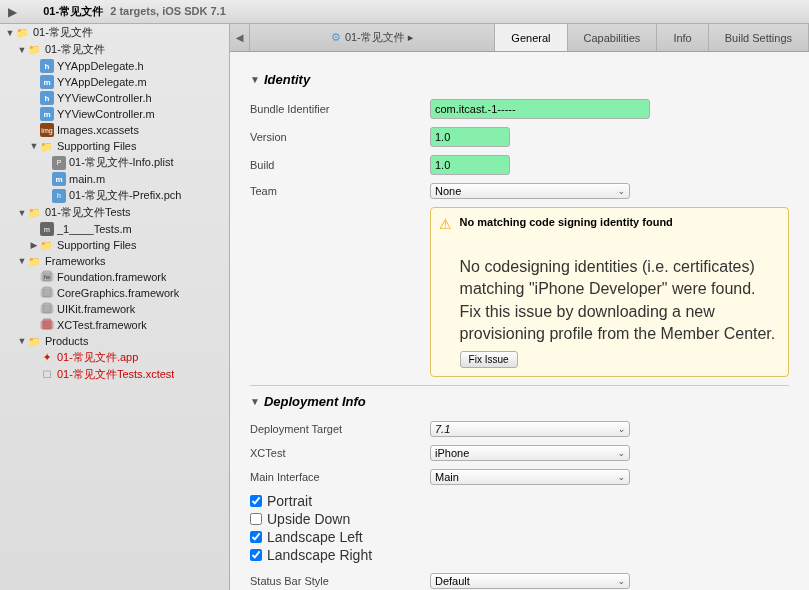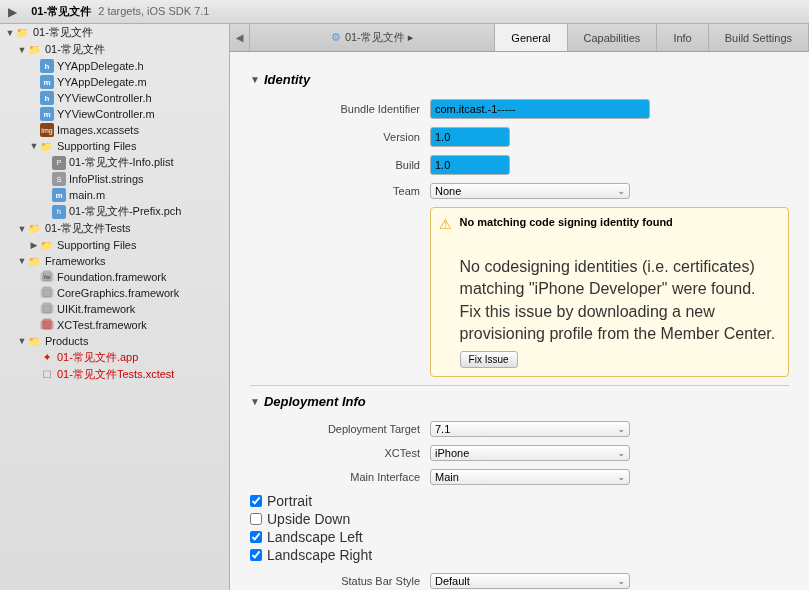--- a/index.html
+++ b/index.html
@@ -47,24 +47,24 @@
     
     .content-scroll { flex: 1; overflow-y: auto; padding: 12px 20px; background: #f5f5f5; }
 
     
     .section-header { display: flex; align-items: center; margin-bottom: 12px; margin-top: 8px; }
     .section-triangle { color: #555; margin-right: 4px; font-size: 10px; cursor: pointer; }
     .section-title { font-size: 13px; font-weight: 600; color: #000000; font-style: italic; }
 
     
     .form-row { display: flex; align-items: center; margin-bottom: 8px; }
-    .form-label { text-align: right; width: 180px; font-size: 11px; color: #444; padding-right: 10px; flex-shrink: 0; }
+    .form-label { text-align: left; width: 180px; font-size: 11px; color: #444; padding-right: 10px; flex-shrink: 0; }
     .form-control { flex: 1; }
 
-    .text-input { width: 200px; height: 20px; border: 1px solid #b0b0b0; border-radius: 3px; background: #0ea5e9; padding: 0 4px; font-size: 11px; }
+    .text-input { width: 200px; height: 20px; border: 1px solid #b0b0b0; border-radius: 3px; background: #86efac; padding: 0 4px; font-size: 11px; }
 
     .dropdown-box { height: 16px; border: 1px solid #b0b0b0; border-radius: 3px; background: linear-gradient(to bottom, #fefefe, #ebebeb); padding: 0 4px; font-size: 11px; min-width: 200px; display: flex; align-items: center; justify-content: space-between; cursor: pointer; }
     .dropdown-box .arrow { font-size: 9px; color: #555; }
 
     
     .warning-box { display: flex; background: #fffbe6; border: 1px solid #e0c060; border-radius: 4px; padding: 8px; margin-left: 0; max-width: 400px; }
     .warning-icon { color: #f0a000; font-size: 14px; margin-right: 8px; flex-shrink: 0; }
     .warning-text { font-size: 16px; color: #333; line-height: 1.4; margin-top: 28px; }
     .fix-button { margin-top: 4px; padding: 2px 8px; background: linear-gradient(to bottom, #fefefe, #e0e0e0); border: 1px solid #b0b0b0; border-radius: 3px; font-size: 10px; cursor: pointer; display: inline-block; }
 
@@ -76,21 +76,21 @@
     
     .orientation-group { display: flex; flex-direction: column; }
 
     hr.divider { border: none; border-top: 1px solid #ccc; margin: 8px 0; }
   </style>
 </head>
 <body>
 
 <div class="top-bar">
   <span style="font-size:12px; color:#555;">▶</span>
-  <span style="margin-left:8px; font-size:11px;">
+  <span style="margin-left:20px; font-size:11px;font-weight:bold;">
     <strong>01-常见文件</strong>
     <span style="color:#666; margin-left:4px;">2 targets, iOS SDK 7.1</span>
   </span>
 </div>
 
 <div class="main-container">
 
   <div class="sidebar">
 
     <div class="tree-item indent-0">
@@ -153,50 +153,50 @@
     </div>
 
     <div class="tree-item indent-3">
       <span class="disclosure" style="visibility:hidden">▶</span>
       <span class="item-icon">
           <span class="icon-file-plist" style="font-size:7px; background:#888;">P</span>
         </span>
       <span class="item-label">01-常见文件-Info.plist</span>
     </div>
 
+
     <div class="tree-item indent-3">
       <span class="disclosure" style="visibility:hidden">▶</span>
       <span class="item-icon">
-          <span class="icon-file-plist" style="font-size:7px; background:#999;">S</span>
-        </span>
-      <span class="item-label">InfoPlist.strings</span>
+          <span class="icon-file-m">m</span>
+        </span>
+      <span class="item-label">main.m</span>
     </div>
 
     <div class="tree-item indent-3">
       <span class="disclosure" style="visibility:hidden">▶</span>
       <span class="item-icon">
-          <span class="icon-file-m">m</span>
-        </span>
-      <span class="item-label">main.m</span>
-    </div>
-
-    <div class="tree-item indent-3">
-      <span class="disclosure" style="visibility:hidden">▶</span>
-      <span class="item-icon">
           <span class="icon-prefix" style="font-size:7px;">h</span>
         </span>
       <span class="item-label">01-常见文件-Prefix.pch</span>
     </div>
 
     <div class="tree-item indent-1">
       <span class="disclosure">▼</span>
       <span class="item-icon icon-folder">📁</span>
       <span class="item-label">01-常见文件Tests</span>
     </div>
 
+    <div class="tree-item indent-2">
+      <span class="disclosure" style="visibility:hidden">▶</span>
+      <span class="item-icon">
+          <span class="icon-tests" style="font-size:7px; background:#666;">m</span>
+        </span>
+      <span class="item-label">_1____Tests.m</span>
+    </div>
 
     <div class="tree-item indent-2">
       <span class="disclosure">▶</span>
       <span class="item-icon icon-folder">📁</span>
       <span class="item-label">Supporting Files</span>
     </div>
 
     <div class="tree-item indent-1">
       <span class="disclosure">▼</span>
       <span class="item-icon icon-folder">📁</span>
@@ -338,21 +338,21 @@
       <hr class="divider">
 
       <div class="section-header">
         <span class="section-triangle">▼</span>
         <span class="section-title">Deployment Info</span>
       </div>
 
       <div class="form-row">
         <span class="form-label">Deployment Target</span>
         <div class="form-control">
-          <div class="dropdown-box" style="width:200px;">
+          <div class="dropdown-box" style="width:200px;font-style:italic;">
             <span>7.1</span>
             <span class="arrow">⌄</span>
           </div>
         </div>
       </div>
 
       <div class="form-row">
         <span class="form-label">XCTest</span>
         <div class="form-control">
           <div class="dropdown-box" style="width:200px;">

